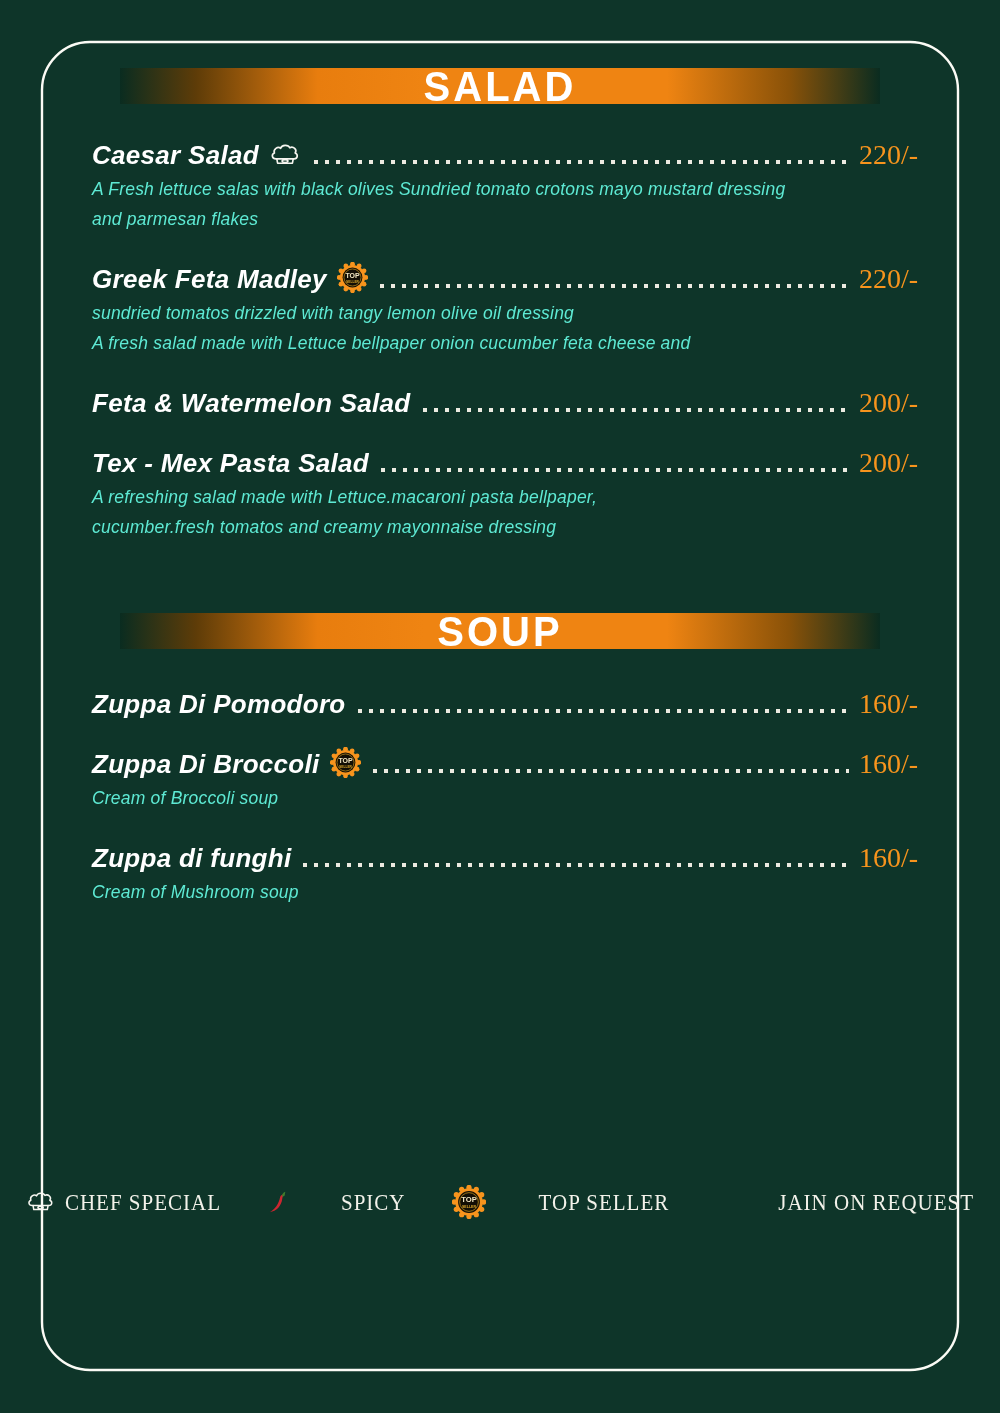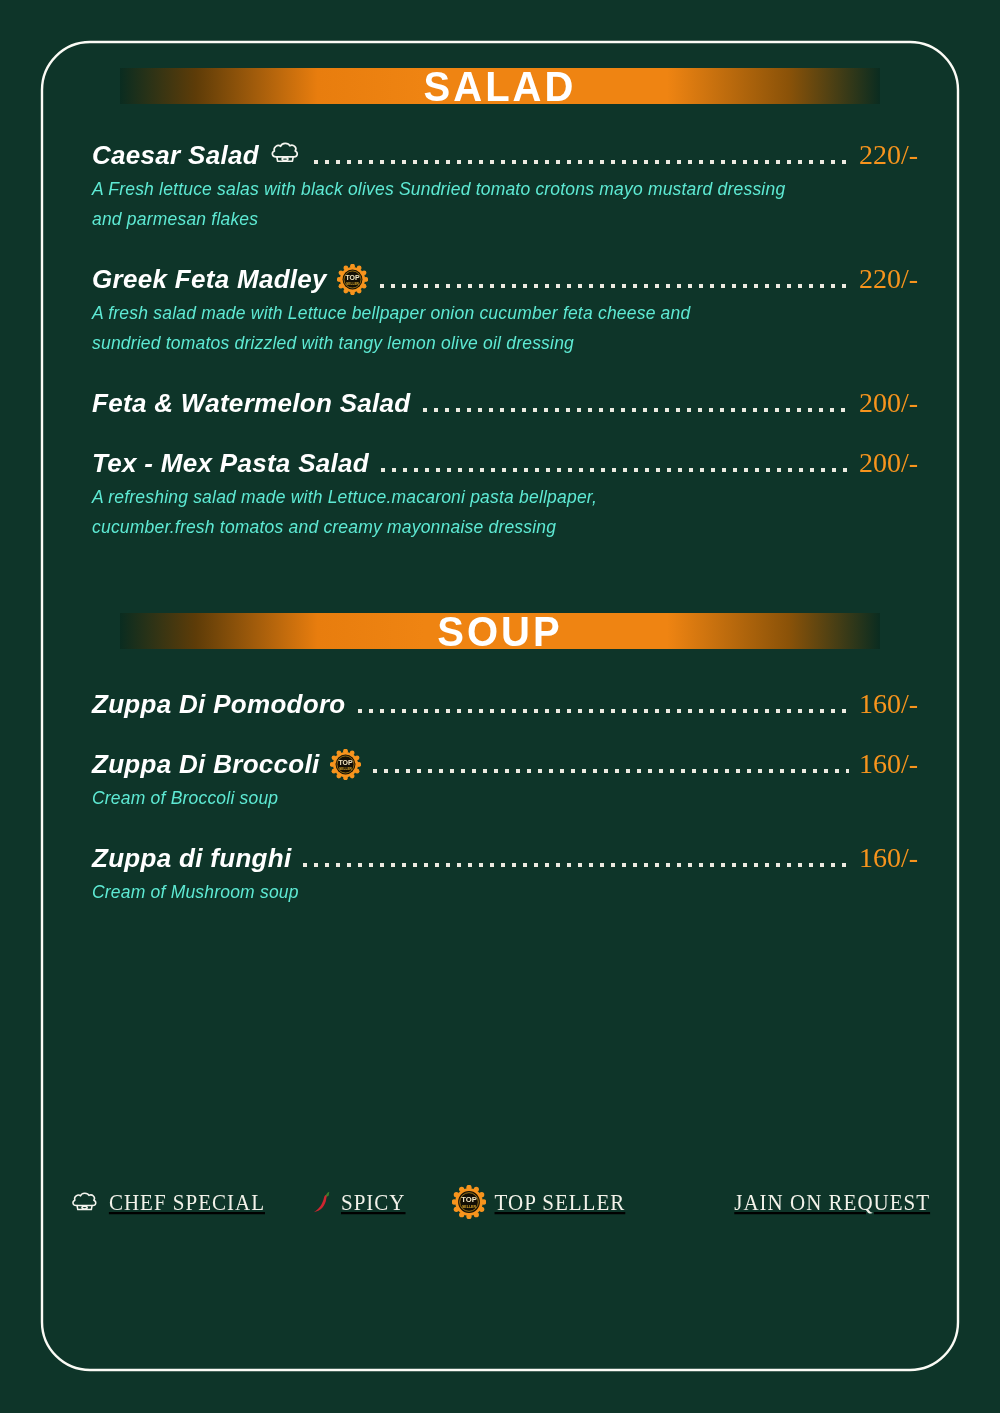--- a/index.html
+++ b/index.html
@@ -25,21 +25,21 @@
     color:#ffffff;font-size:40px;font-weight:800;letter-spacing:3px;
     transform:scaleY(1.08);line-height:46px;
   }
 
   .content{margin-left:92px;width:826px;}
 
   .item{margin-top:30px;}
   .item.first{margin-top:36px;}
   .item.first-soup{margin-top:40px;}
 
-  .row{display:flex;align-items:flex-start;height:30px;}
+  .row{display:flex;align-items:flex-end;height:30px;}
   .iname{
     color:#ffffff;font-size:26px;font-weight:700;font-style:italic;
     line-height:30px;letter-spacing:.3px;white-space:nowrap;
   }
   .row .icon{flex:none;margin-left:10px;margin-bottom:1px;}
   .leader{
     flex:1;height:4px;align-self:flex-end;margin:0 10px 6px 12px;
     background:repeating-linear-gradient(90deg,#ecebe1 0 4px,transparent 4px 11px);
   }
   .price{
@@ -48,24 +48,24 @@
   }
   .desc{margin-top:4px;}
   .desc-line{
     color:#5eead4;font-size:17.5px;font-style:italic;line-height:30px;
     letter-spacing:.2px;
   }
   .desc-line:empty{display:none;}
 
   
   .legend{
-    margin-top:278px;display:flex;align-items:center;justify-content:center;text-decoration:underline;
+    margin-top:278px;display:flex;align-items:center;justify-content:center;
   }
   .legend-item{display:flex;align-items:center;}
-  .legend-item + .legend-item{margin-left:46px;}
+  .legend-item + .legend-item{margin-left:46px;gap:44px;}
   .legend-item.jain{margin-left:100px;}
   .legend-label{
     color:#f3f2ea;font-family:"Liberation Serif", serif;font-size:21px;
     letter-spacing:1px;margin-left:9px;display:inline-block;
     transform:scaleY(1.12);white-space:nowrap;
   }
   .seal-top{font:700 9px "Liberation Sans",sans-serif;fill:#f3e7c3;}
   .seal-seller{font:700 4.2px "Liberation Sans",sans-serif;fill:#d9a62a;}
 </style>
 </head>
@@ -136,22 +136,22 @@
   <div class="item">
     <div class="row">
       <span class="iname">Greek Feta Madley</span>
       <svg class="icon" width="31" height="31">
           <use href="#sym-seal"></use>
         </svg>
       <span class="leader"></span>
       <span class="price">220/-</span>
     </div>
     <div class="desc">
+      <div class="desc-line">sundried tomatos drizzled with tangy lemon olive oil dressing</div>
       <div class="desc-line">A fresh salad made with Lettuce bellpaper onion cucumber feta cheese and</div>
-      <div class="desc-line">sundried tomatos drizzled with tangy lemon olive oil dressing</div>
     </div>
   </div>
 
   <div class="item">
     <div class="row">
       <span class="iname">Feta &amp; Watermelon Salad</span>
       <span class="leader"></span>
       <span class="price">200/-</span>
     </div>
   </div>

